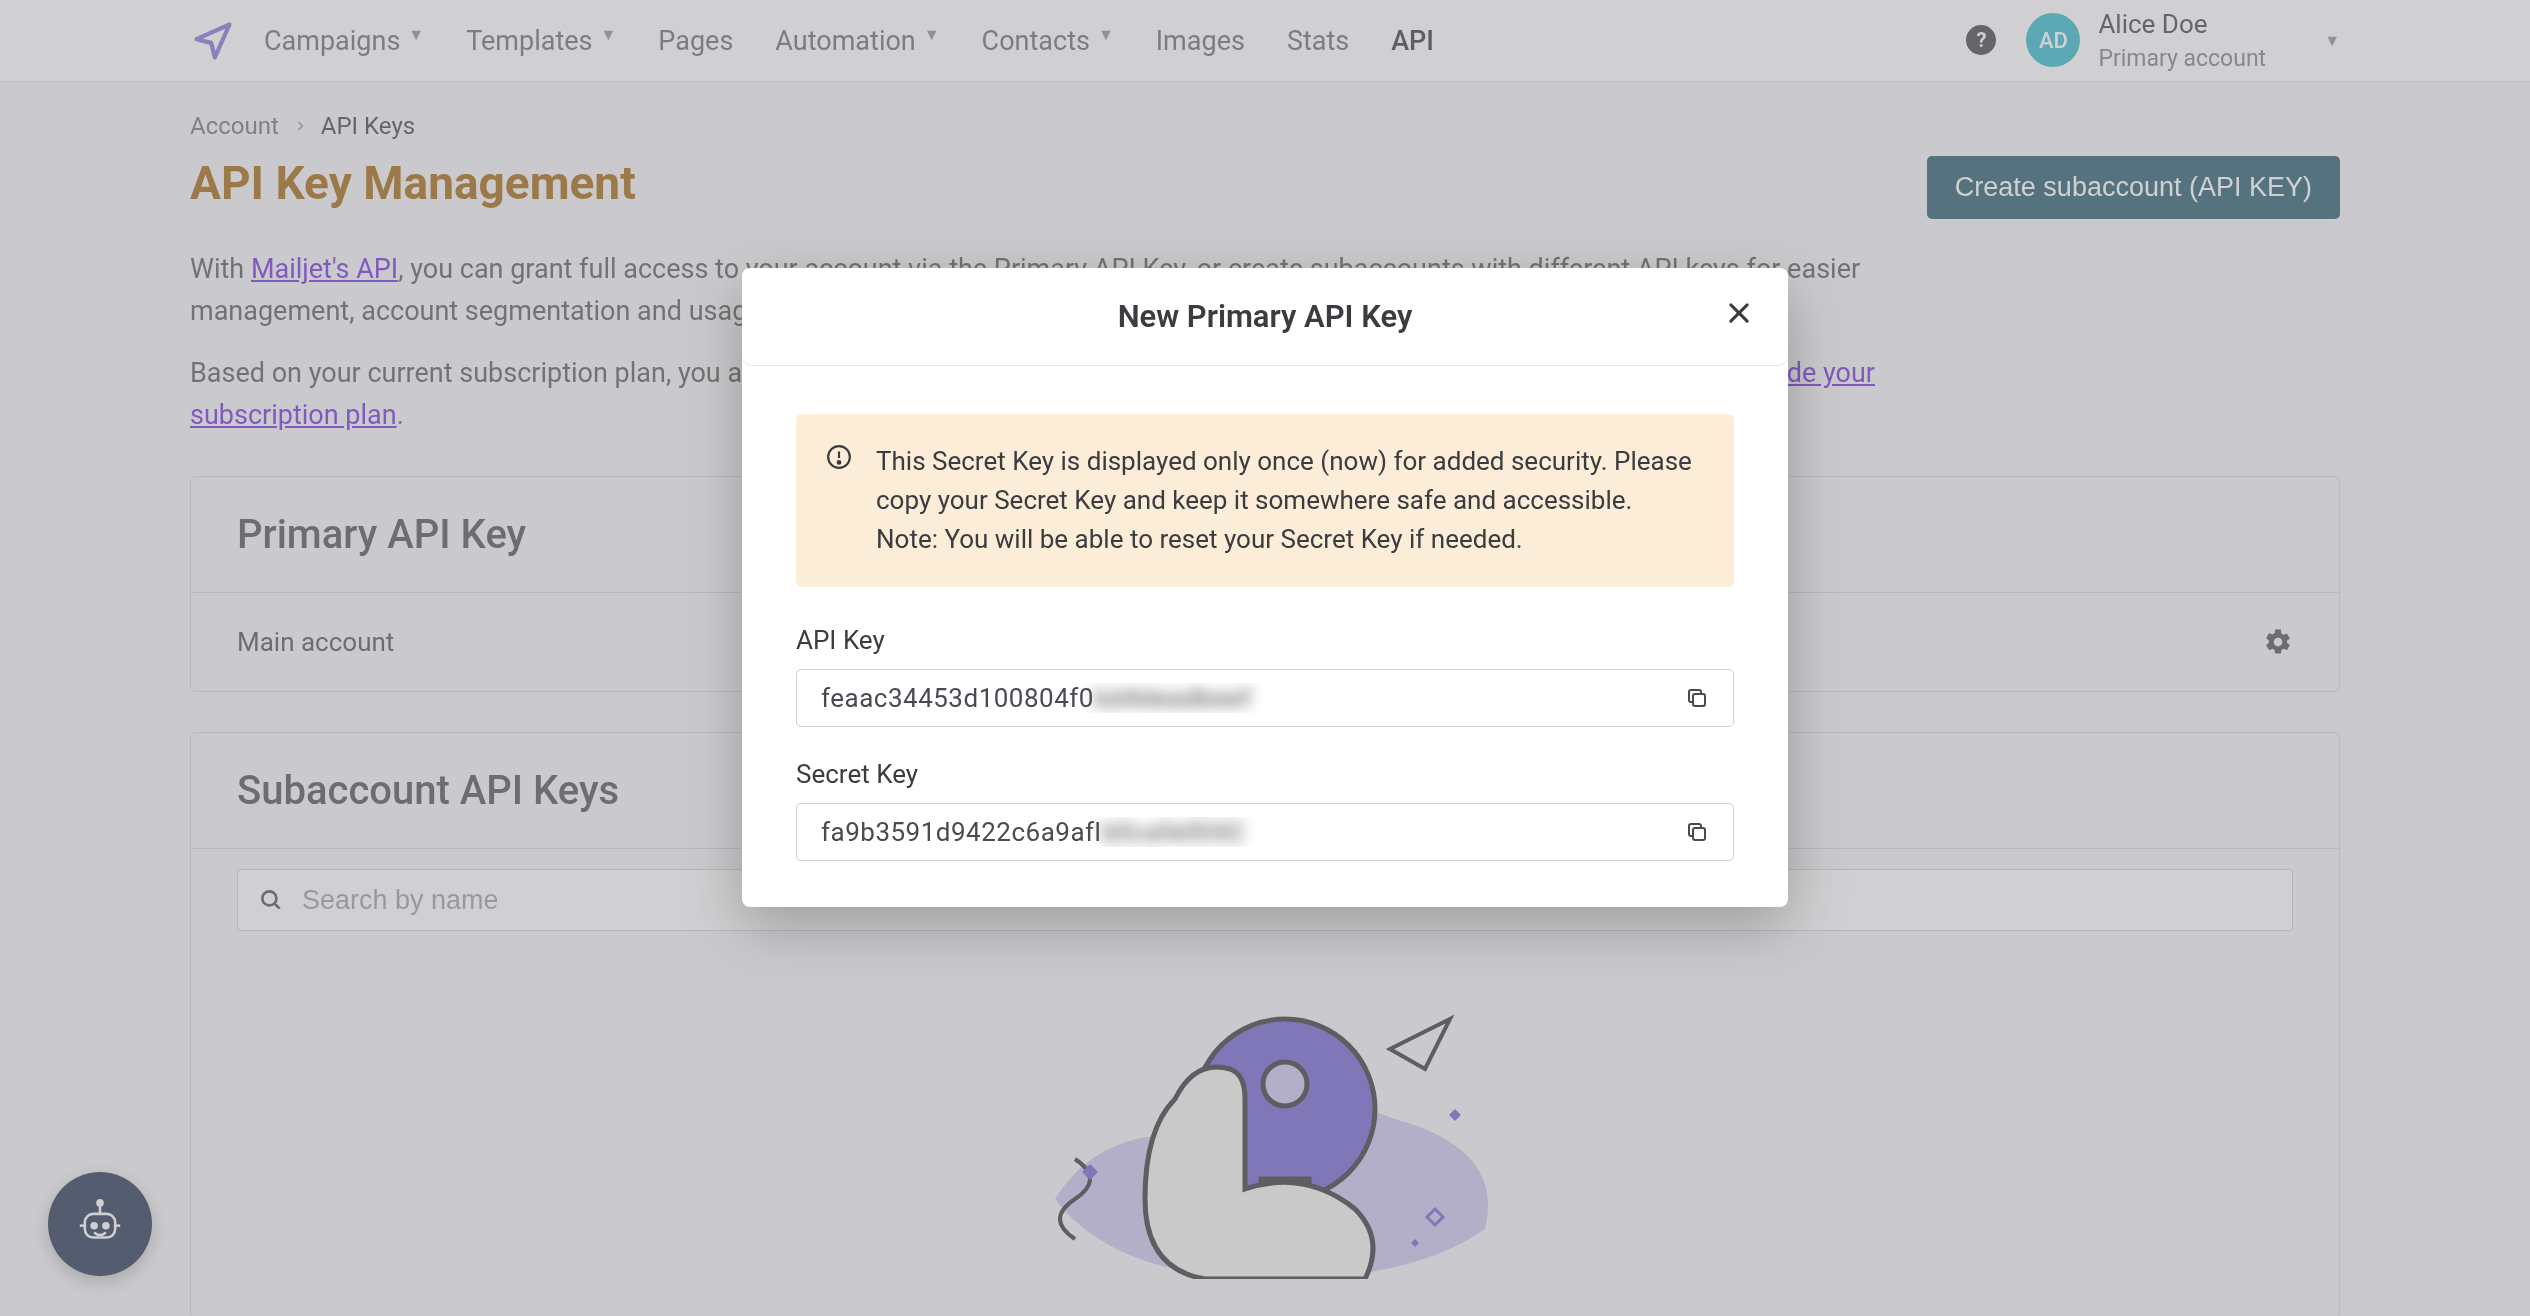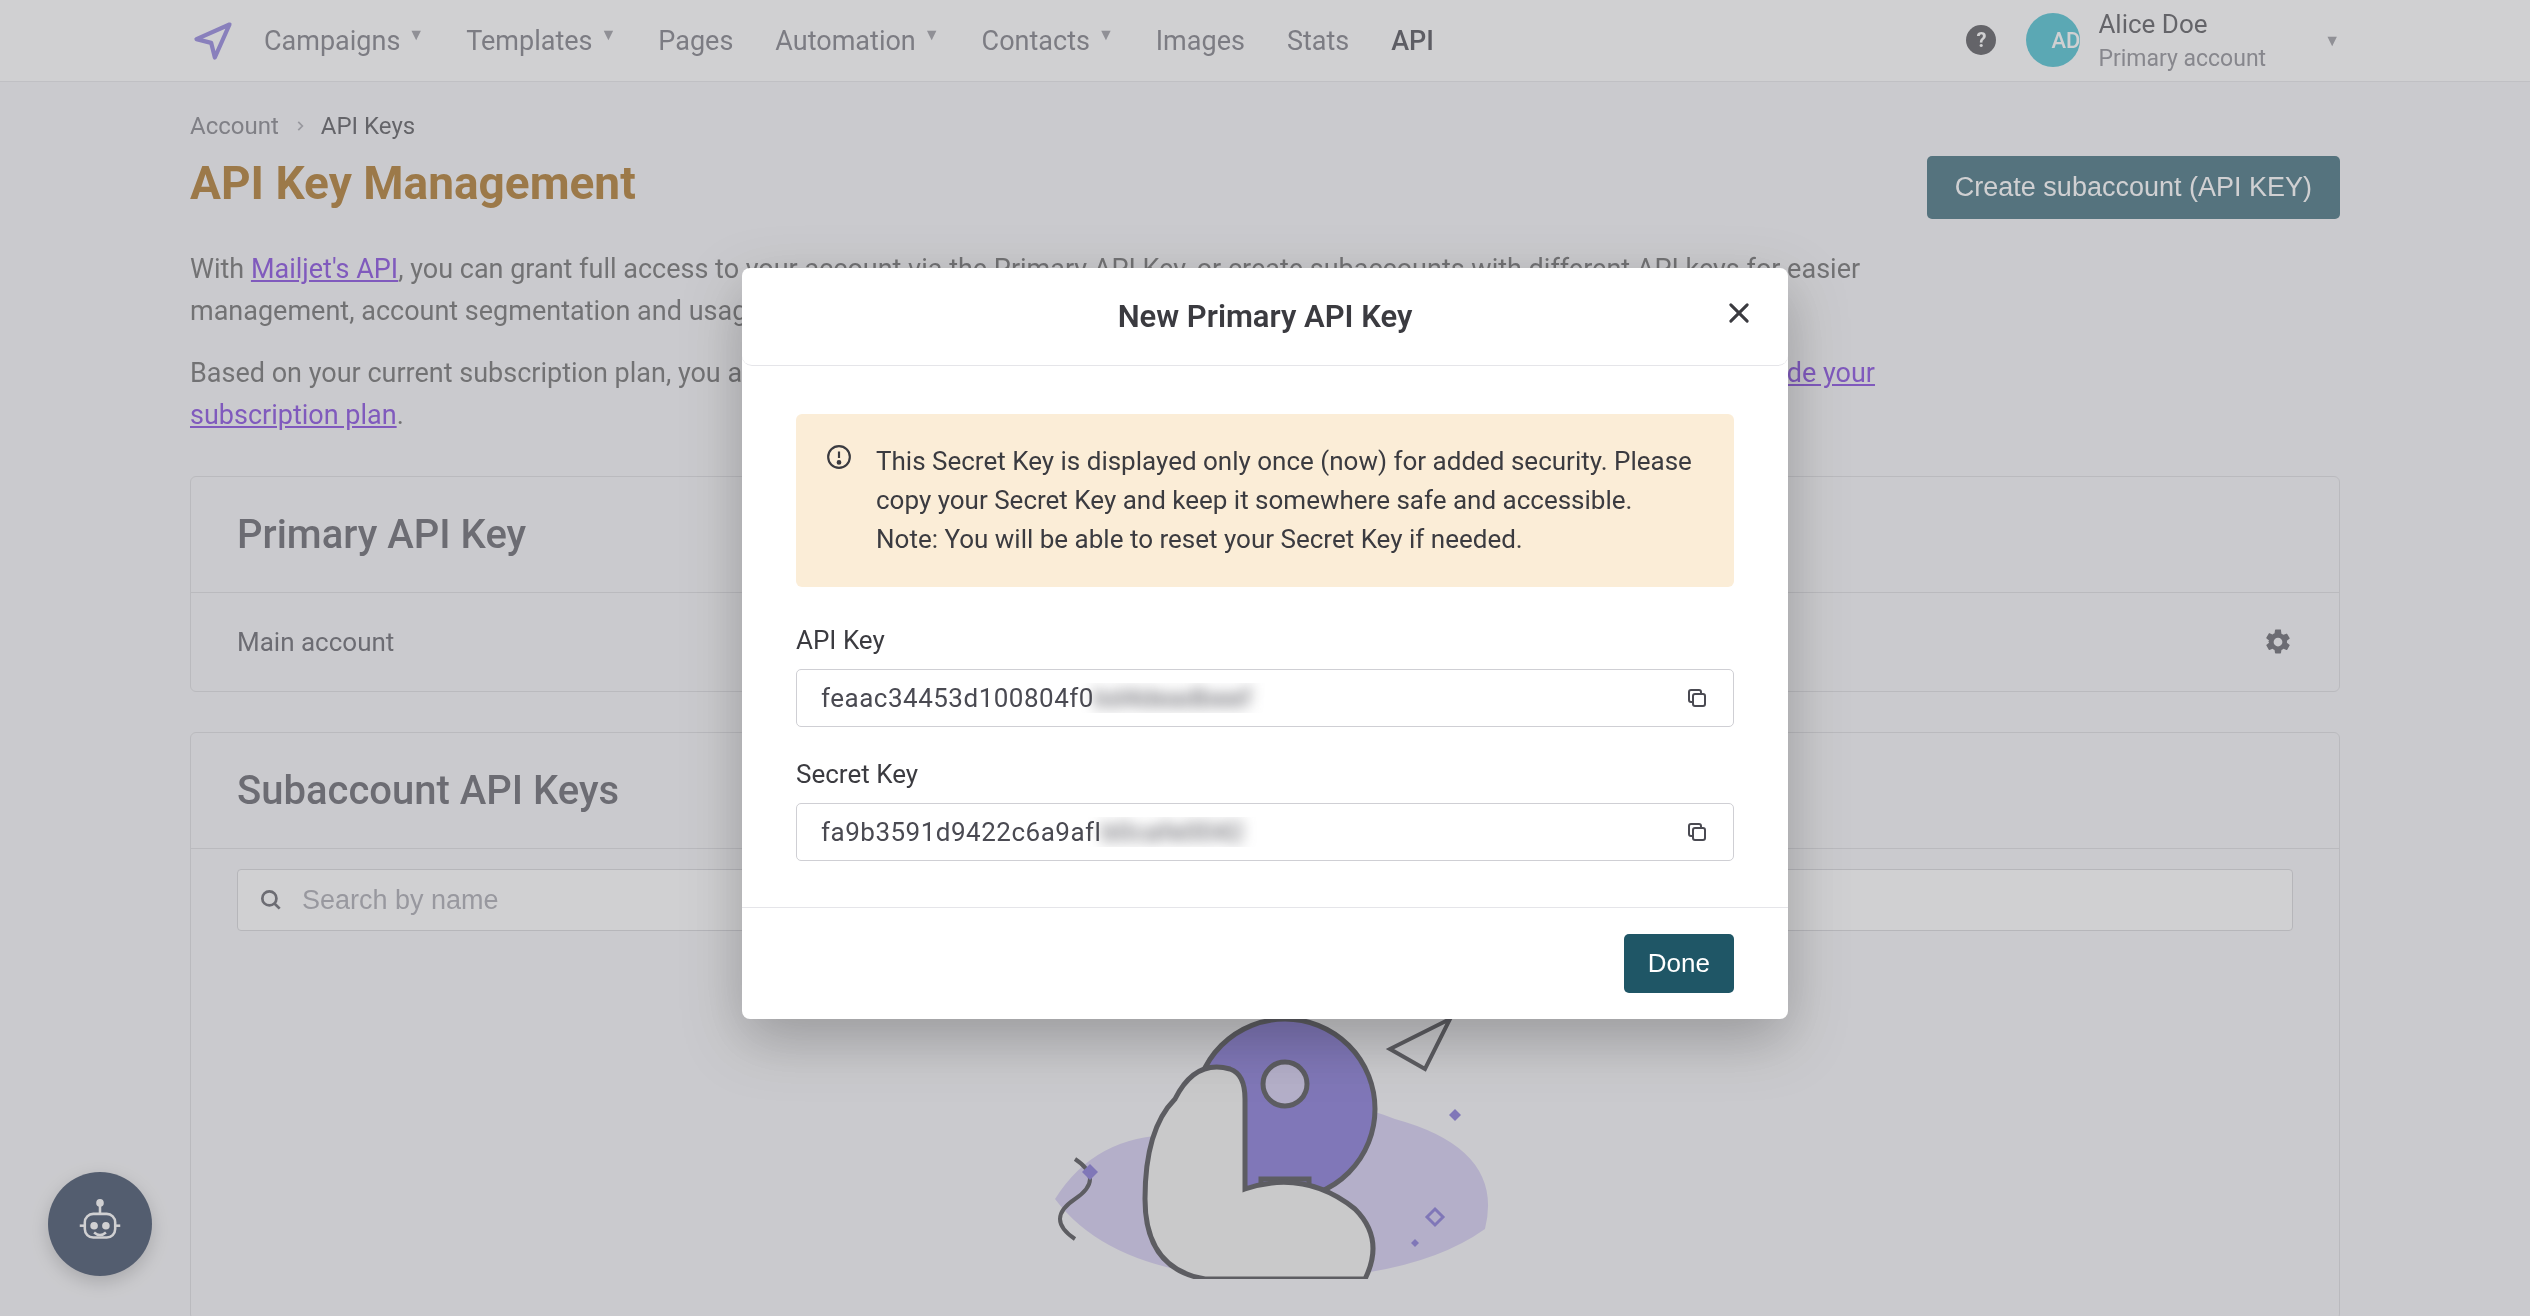--- a/index.html
+++ b/index.html
@@ -46,21 +46,21 @@
 .nav-right { display: flex; align-items: center; gap: 30px; }
 .help-circle {
   width: 30px; height: 30px; border-radius: 50%;
   background: #3b3b40; color: #fff;
   display: flex; align-items: center; justify-content: center;
   font-size: 20px; font-weight: bold; cursor: pointer;
 }
 .avatar {
   width: 54px; height: 54px; border-radius: 50%;
   background: #2BB6C9; color: #fff;
-  display: flex; align-items: center; justify-content: flex-end;
+  display: flex; align-items: center; justify-content: center;
   font-size: 22px; font-weight: 500;
 }
 .account-block { display: flex; align-items: center; gap: 18px; cursor: pointer; }
 .account-text { display: flex; flex-direction: column; line-height: 1.35; }
 .account-name { font-size: 26px; color: #3b3b40; }
 .account-sub  { font-size: 23px; color: #7a7a82; }
 .account-caret { font-size: 16px; color: #8a8a92; margin-left: 40px; }
 
 
 .page {
@@ -399,17 +399,14 @@
           <span>fa9b3591d9422c6a9afl</span><span class="blur">b0cafe0042</span>
         </div>
         <div class="copy-btn">
           <svg width="24" height="24" viewBox="0 0 24 24" fill="none" stroke="currentColor" stroke-width="2">
               <rect x="8" y="8" width="12" height="12" rx="2"></rect>
               <path d="M16 8 V6 a2 2 0 0 0 -2 -2 H6 a2 2 0 0 0 -2 2 v8 a2 2 0 0 0 2 2 h2"></path>
             </svg>
         </div>
       </div>
     </div>
-    <div class="modal-footer">
-      <button class="btn-primary small">Done</button>
-    </div>
   </div>
 </div>
 
 </body></html>

